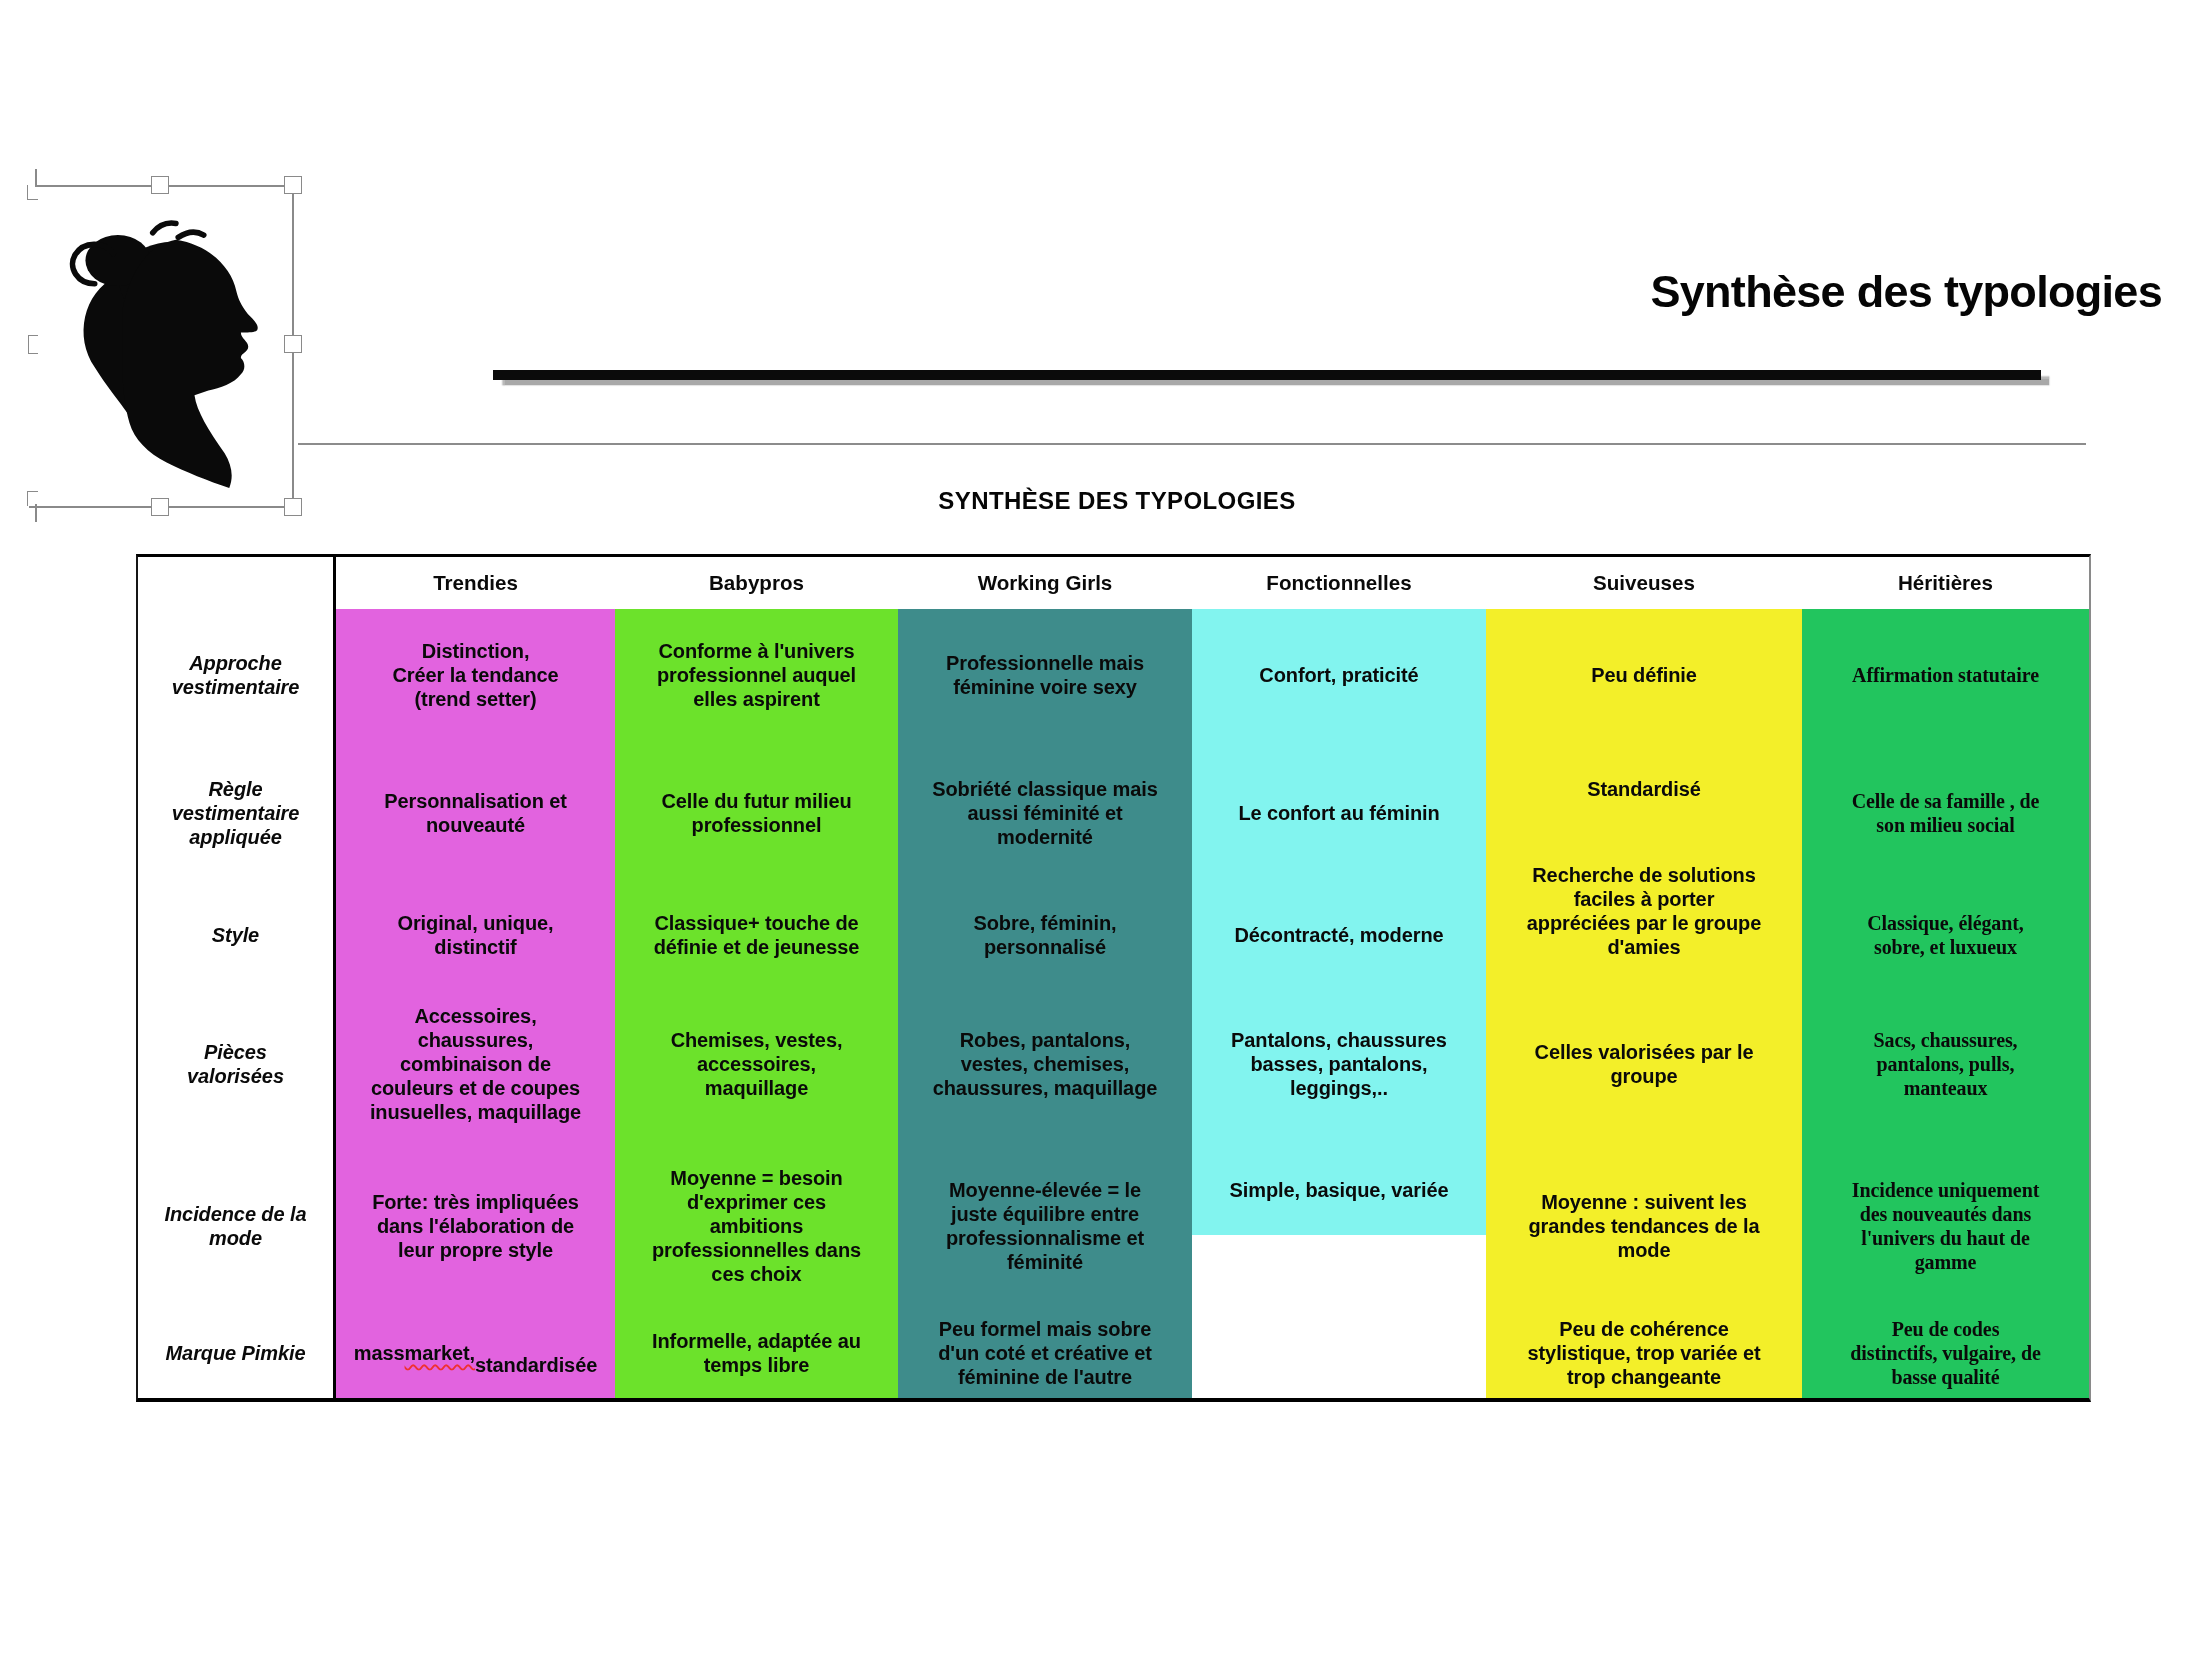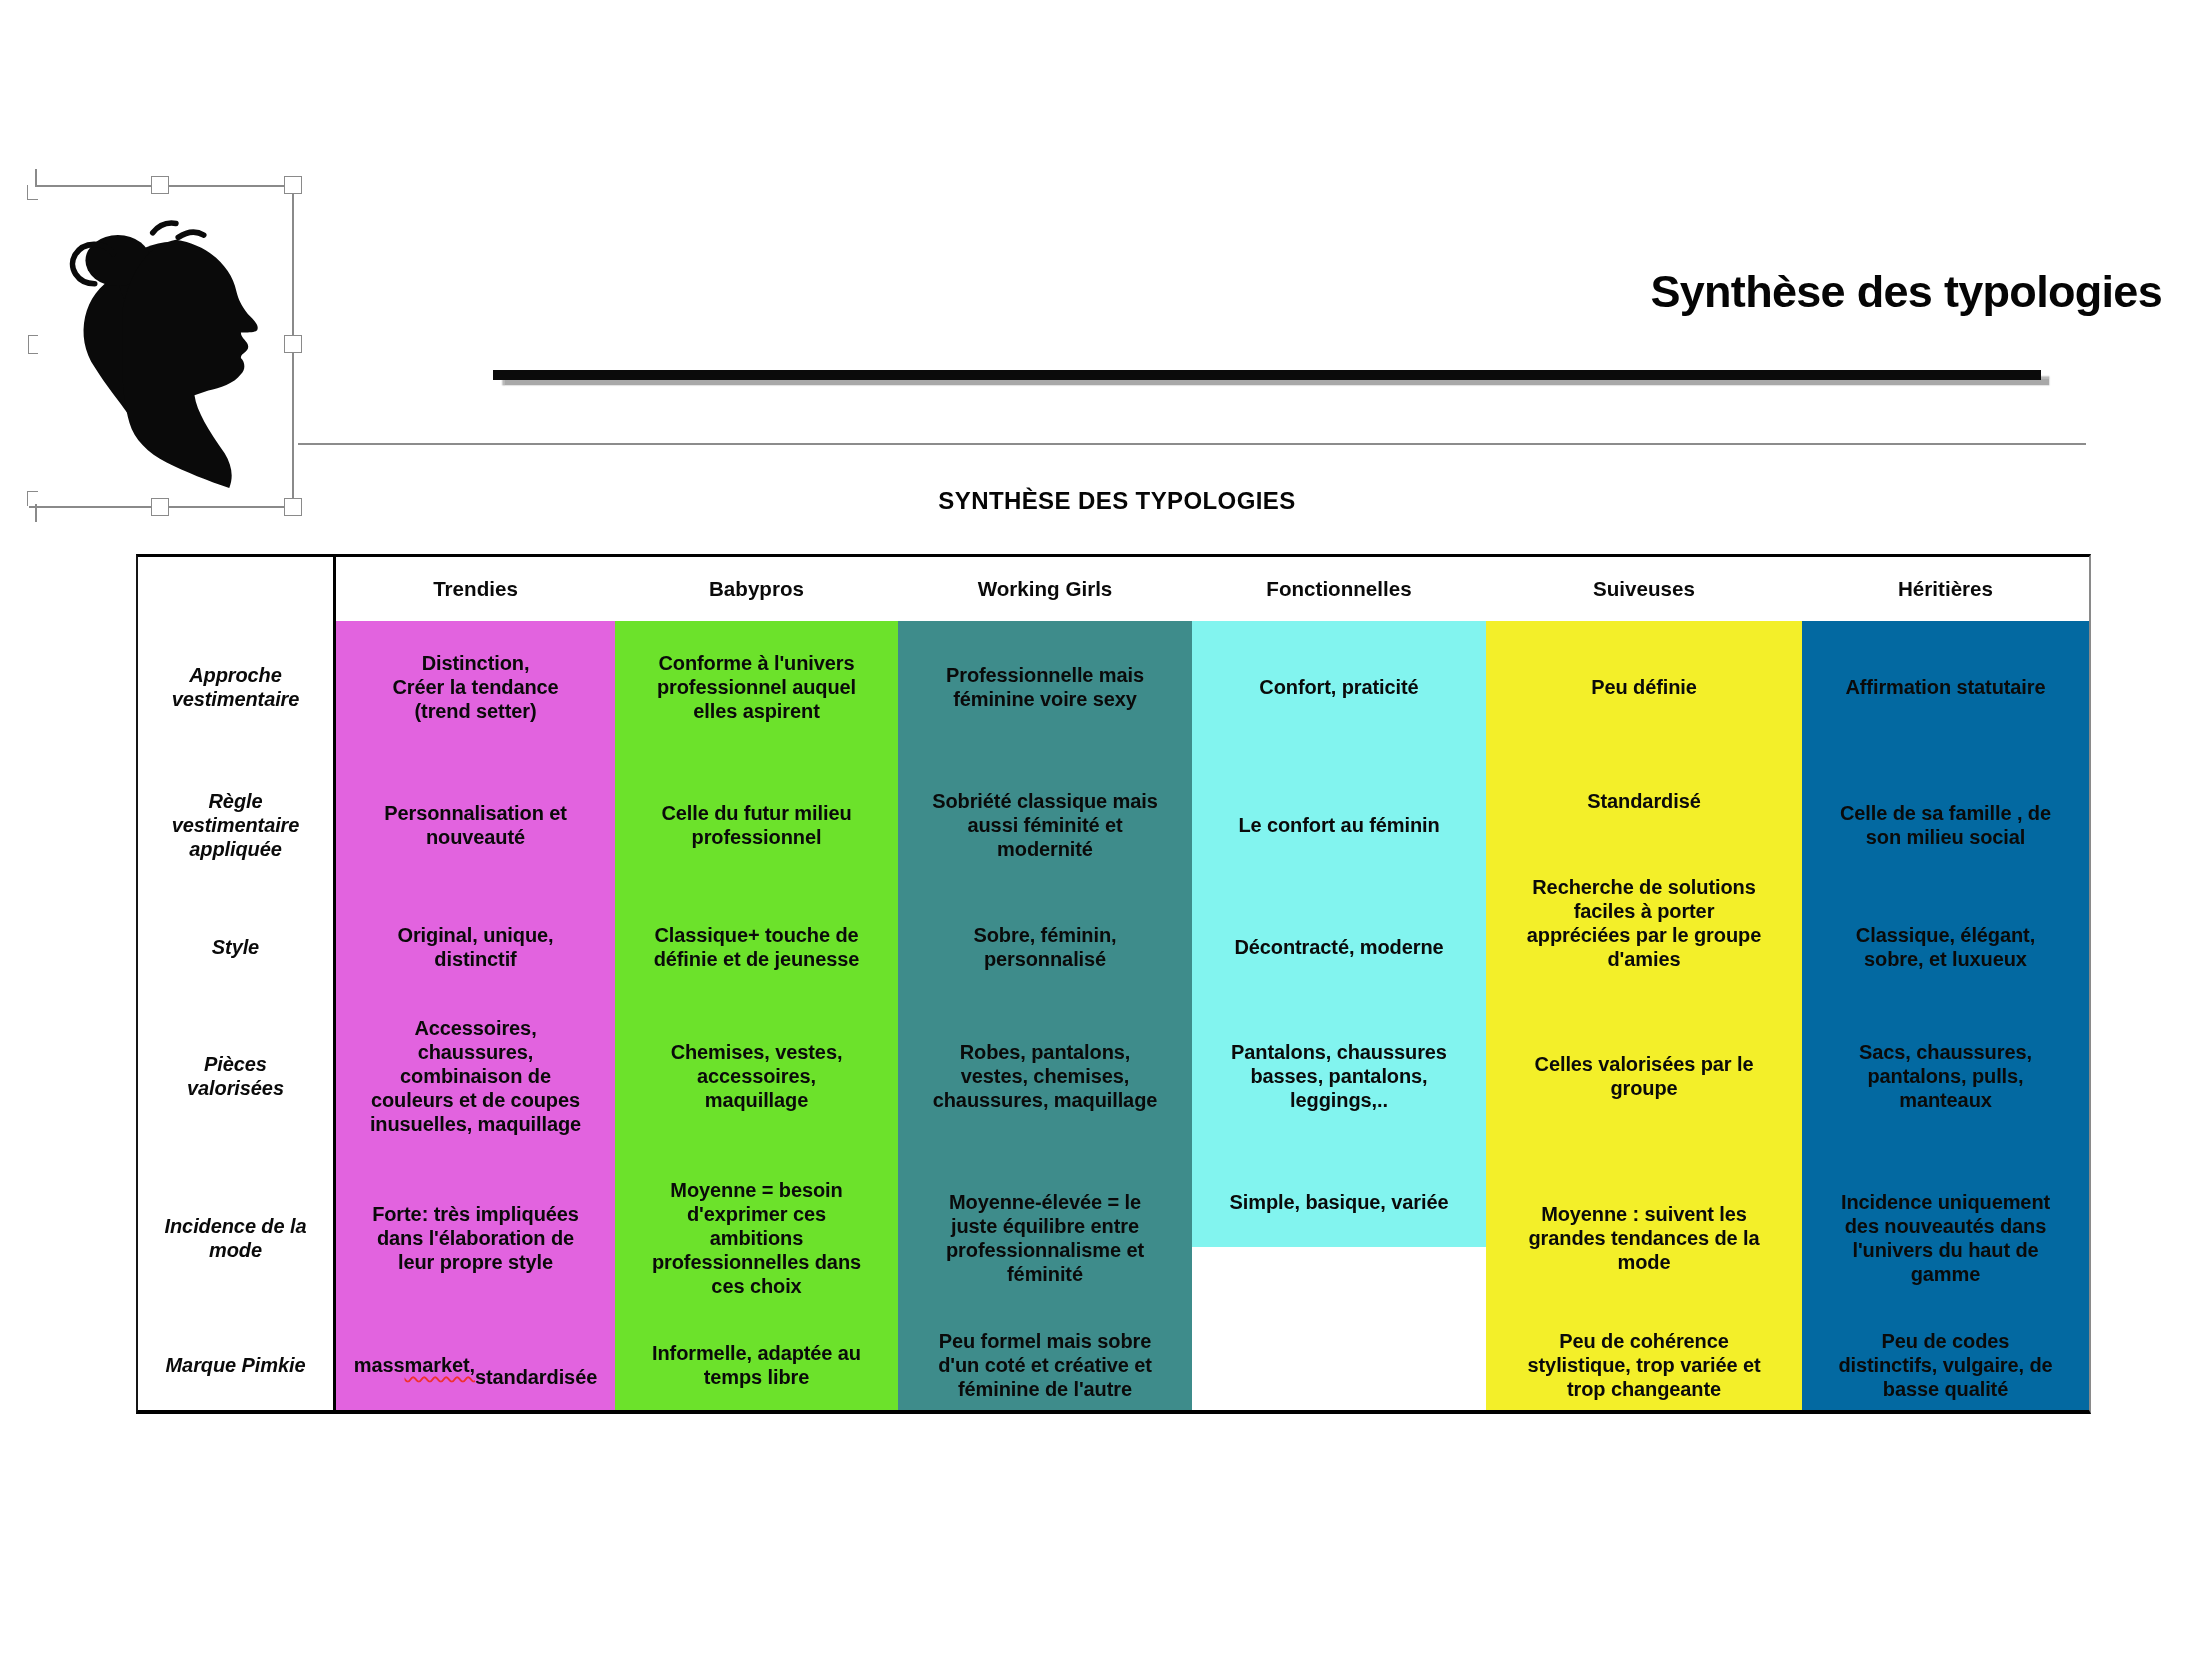--- a/index.html
+++ b/index.html
@@ -41,21 +41,21 @@
     position:absolute;left:136px;top:554px;display:flex;
     border-top:3.7px solid #000;border-bottom:4.4px solid #000;
     border-left:2.2px solid #151515;border-right:2.9px solid #8a8a8a;
     background:#fff;
   }
   .col{display:flex;flex-direction:column;}
   .col-labels{width:195px;border-right:3.7px solid #000;}
   .c-tr{width:279px}.c-ba{width:283px}.c-wg{width:294px}
   .c-fo{width:294px}.c-su{width:316px}.c-he{width:287px}
   .hcell{
-    height:64px;display:flex;align-items:center;justify-content:center;
+    height:52px;display:flex;align-items:center;justify-content:center;
     background:#fff;font-size:20.6px;font-weight:bold;text-align:center;
   }
   .band{display:flex;flex-direction:column;}
   .cell{
     display:flex;align-items:center;justify-content:center;
     text-align:center;white-space:pre-line;
     font-size:20px;font-weight:bold;line-height:1.2;letter-spacing:-0.1px;
     padding:0 4.4px;box-sizing:border-box;overflow:visible;
   }
   .lab{background:#fff;font-style:italic;}
@@ -231,21 +231,21 @@
 grandes tendances de la
 mode</div>
         <div class="cell r6">Peu de cohérence
 stylistique, trop variée et
 trop changeante</div>
       </div>
     </div>
 
     <div class="col c-he">
       <div class="hcell">Héritières</div>
-      <div class="band" style="background: #0369a1;">
+      <div class="band" style="background: #22c55e; font-family: Liberation Serif, serif;">
         <div class="cell r1">Affirmation statutaire</div>
         <div class="cell r2">Celle de sa famille , de
 son milieu social</div>
         <div class="cell r3">Classique, élégant,
 sobre, et luxueux</div>
         <div class="cell r4">Sacs, chaussures,
 pantalons, pulls,
 manteaux</div>
         <div class="cell r5">Incidence uniquement
 des nouveautés dans

